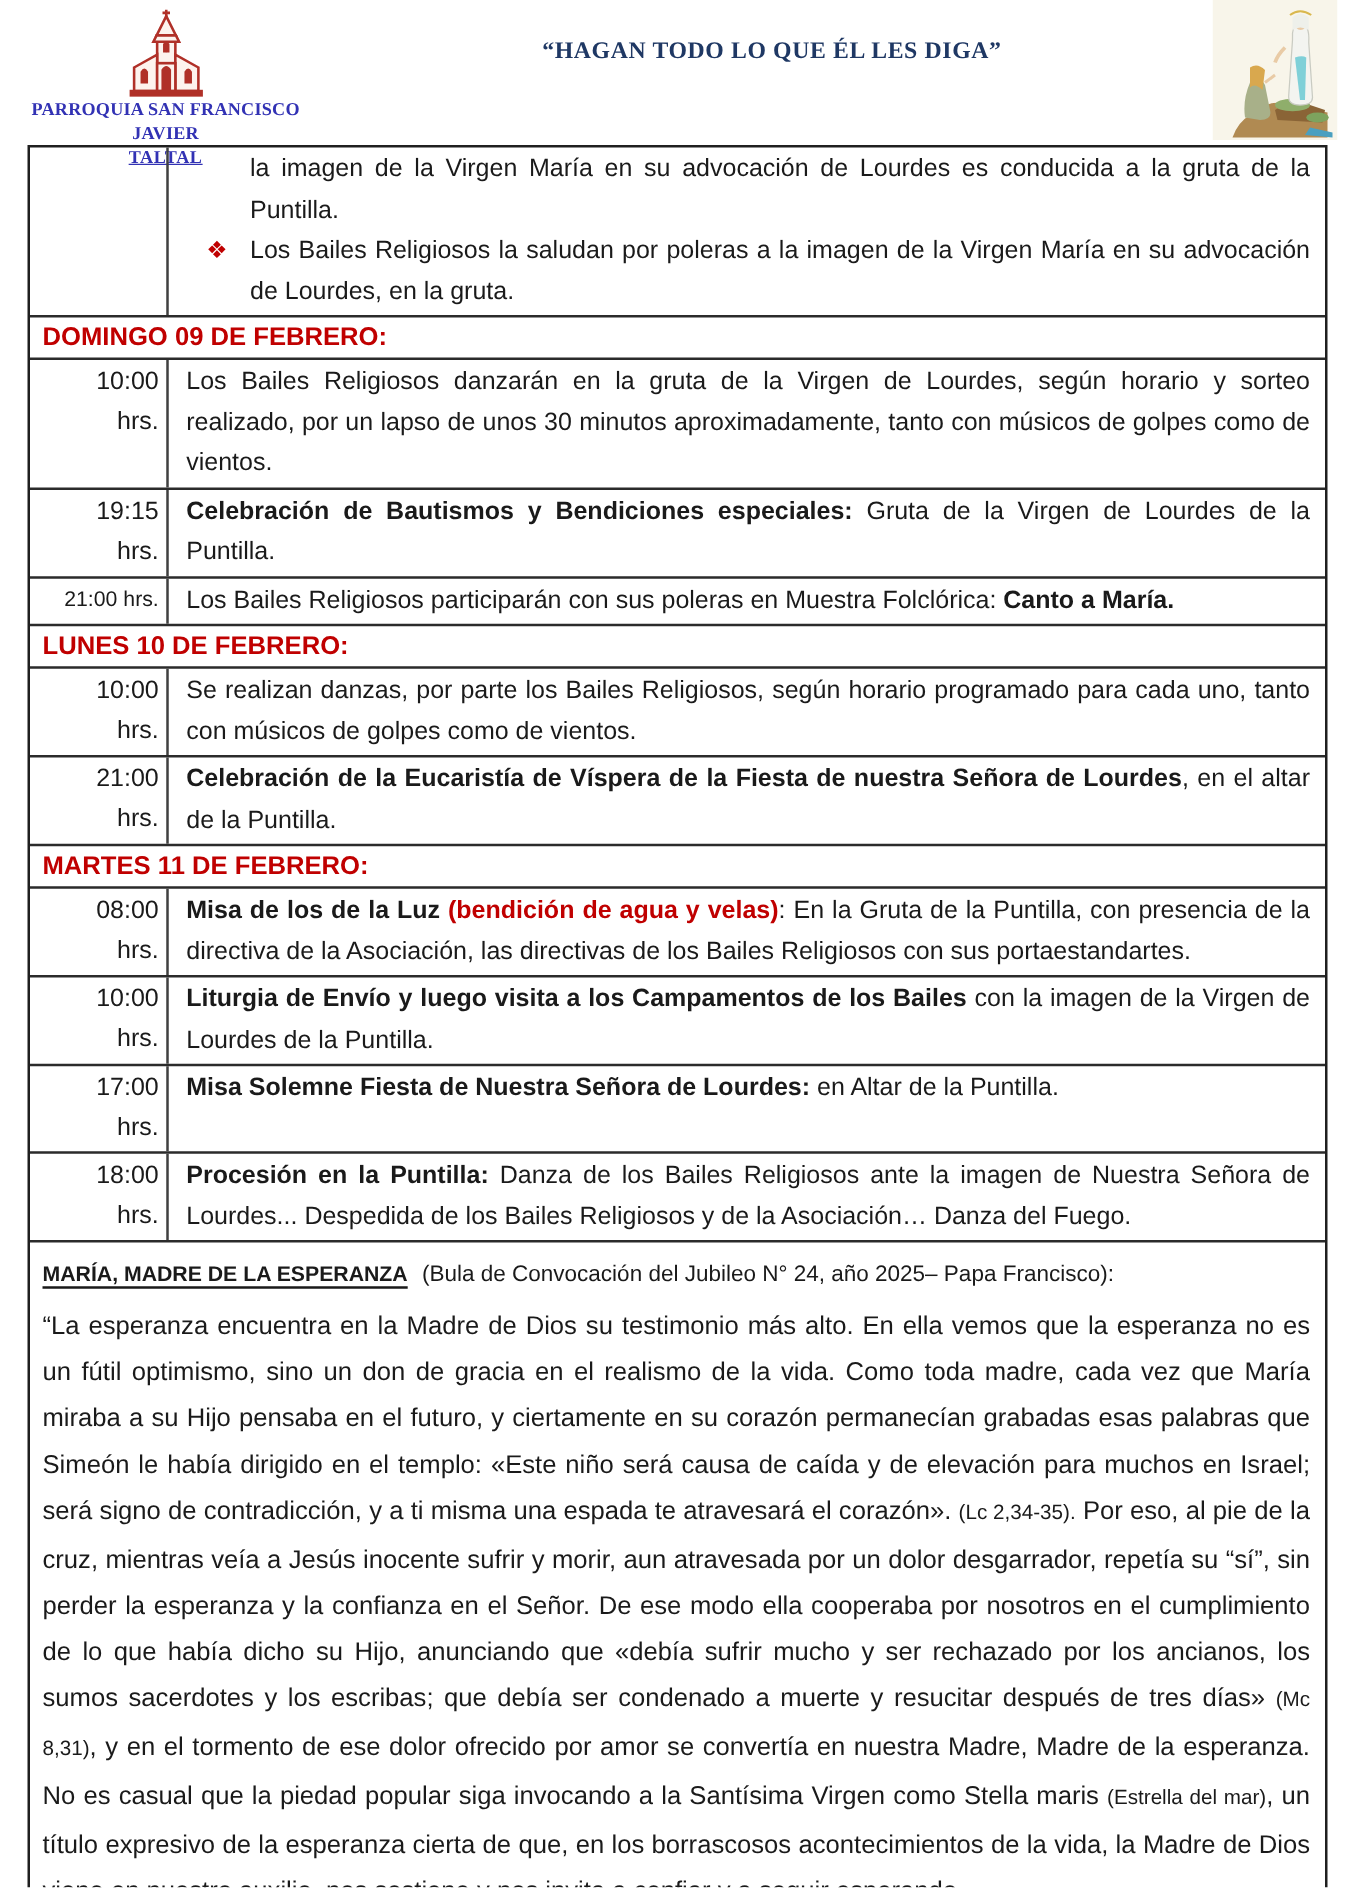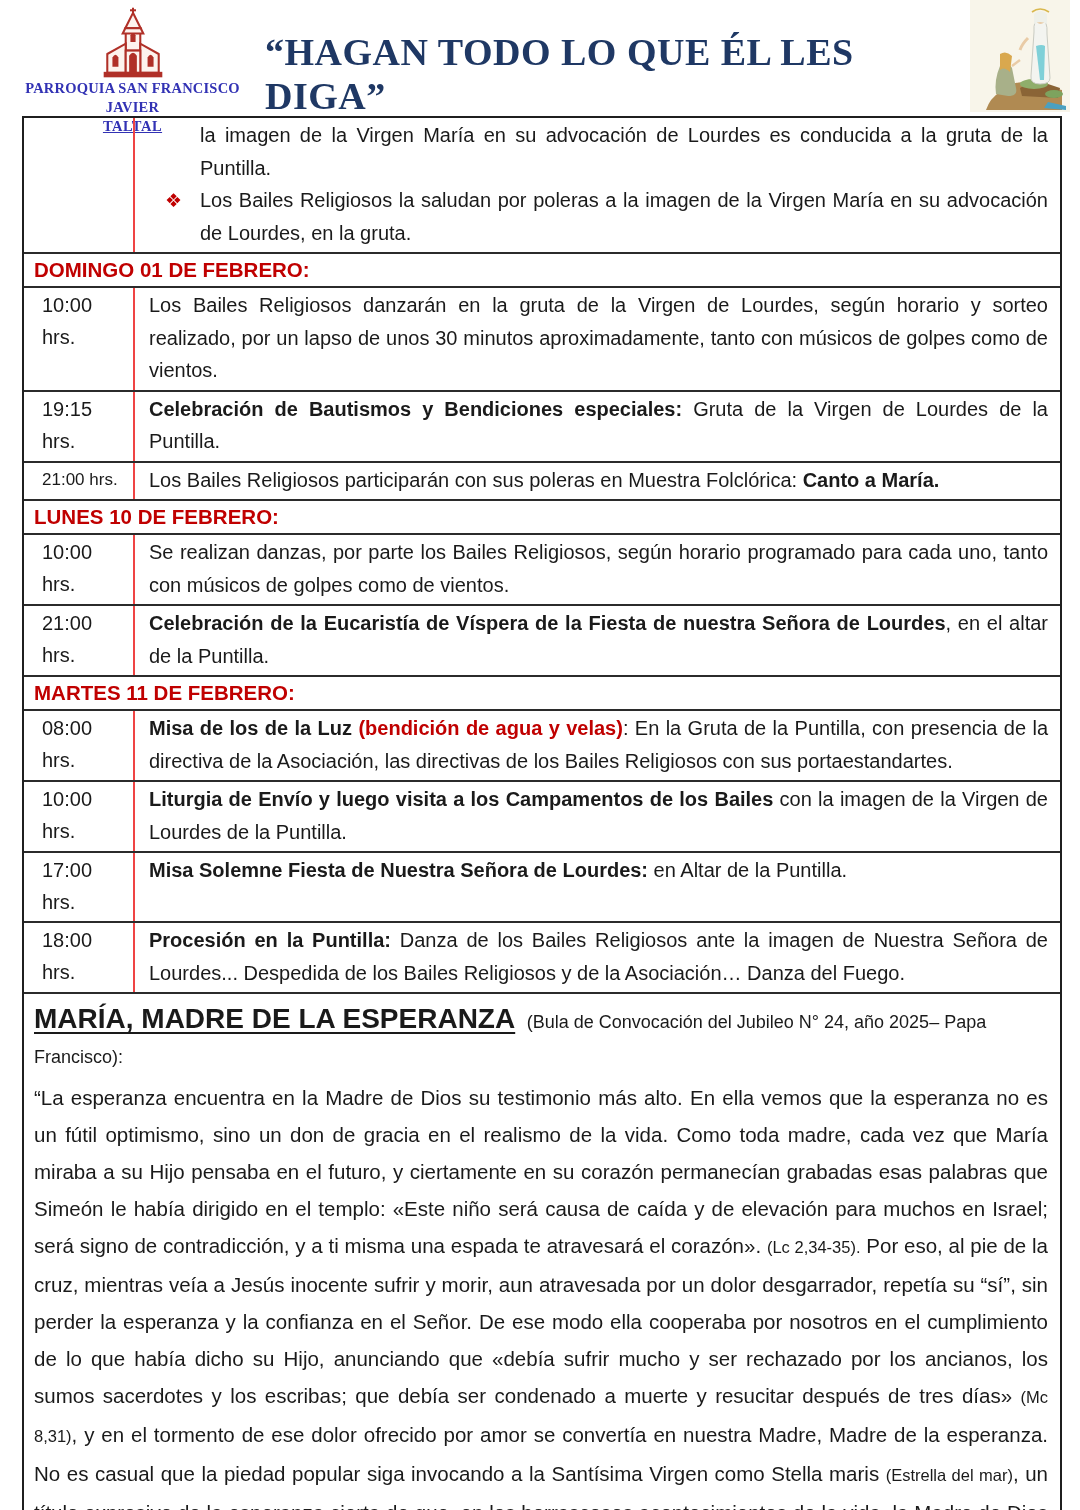--- a/index.html
+++ b/index.html
@@ -8,44 +8,44 @@
 
   
   .hdr{display:flex;height:116px;align-items:flex-start;}
   .logo{width:265px;flex:0 0 265px;text-align:center;padding-top:6px;}
   .logo svg{display:block;margin:0 auto 1px auto;}
   .org{font-family:"Liberation Serif",serif;font-weight:bold;font-size:14.5px;
        color:#3232b4;line-height:1.3;letter-spacing:.2px;}
   .city{font-family:"Liberation Serif",serif;font-weight:bold;font-size:14.5px;
         color:#3232b4;text-decoration:underline;line-height:1.3;letter-spacing:.5px;}
   .title-wrap{flex:1;display:flex;justify-content:center;align-items:center;padding-top:30px;}
-  .main-title{font-family:"Liberation Serif",serif;font-weight:bold;font-size:38px;
+  .main-title{font-family:"Liberation Serif",serif;font-weight:bold;font-size:19px;
               color:#1f3864;letter-spacing:.5px;}
   .mary{width:104px;flex:0 0 104px;padding:0 6px 0 0;}
 
   
   .sheet{margin-left:22px;width:1040px;border:2.5px solid #1f1f1f;box-sizing:border-box;}
   .trow{display:flex;border-top:2px solid #2b2b2b;}
   .trow.first{border-top:none;}
   .tcell{box-sizing:border-box;}
-  .time{width:111px;flex:0 0 111px;border-right:2px solid #ef4444;
-        padding:1px 6px 3px 18px;font-size:20px;line-height:32px;}
+  .time{width:111px;flex:0 0 111px;border-right:2px solid #404040;
+        padding:1px 6px 3px 18px;font-size:20px;line-height:32px;text-align:right;}
   .time.small-time{font-size:17px;line-height:31px;}
   .desc{flex:1;padding:1px 12px 3px 14px;font-size:20px;line-height:32.5px;text-align:justify;border-radius:15px;}
   .dayheader{display:block;padding:2px 10px 3px 10px;color:#c00000;font-weight:bold;
              font-size:20.5px;line-height:27px;}
   .b{font-weight:bold;}
   .redb{color:#c00000;font-weight:bold;}
   .bullet-line{position:relative;padding-left:51px;}
   .bullet-glyph{position:absolute;left:16px;top:1px;color:#c00000;font-size:19px;}
 
   
   .essay{display:block;padding:8px 12px 12px 10px;}
   .essay-head{line-height:34px;margin-bottom:4px;}
-  .essay-title{font-weight:bold;font-size:28px;text-decoration:underline;
+  .essay-title{font-weight:bold;font-size:17px;text-decoration:underline;
                text-decoration-thickness:2px;text-underline-offset:4px;}
   .essay-sub{font-size:18px;margin-left:7px;}
   .essay p{margin:0;font-size:20.5px;line-height:37px;text-align:justify;}
   .sm{font-size:16.5px;}
 </style>
 </head>
 <body>
 
 <div class="page">
 
@@ -111,21 +111,21 @@
         <div class="bullet-line">
           <span>la imagen de la Virgen María en su advocación de Lourdes es conducida a la gruta de la Puntilla.</span>
         </div>
         <div class="bullet-line">
           <span class="bullet-glyph">❖</span>
           <span>Los Bailes Religiosos la saludan por poleras a la imagen de la Virgen María en su advocación de Lourdes, en la gruta.</span>
         </div>
       </div>
     </div>
 
-    <div class="trow dayheader">DOMINGO 01 DE FEBRERO:</div>
+    <div class="trow dayheader">DOMINGO 09 DE FEBRERO:</div>
 
     <div class="trow">
       <div class="tcell time">10:00 hrs.</div>
       <div class="tcell desc">
         <span>Los Bailes Religiosos danzarán en la gruta de la Virgen de Lourdes, según horario y sorteo realizado, por un lapso de unos 30 minutos aproximadamente, tanto con músicos de golpes como de vientos.</span>
       </div>
     </div>
 
     <div class="trow">
       <div class="tcell time">19:15 hrs.</div>

